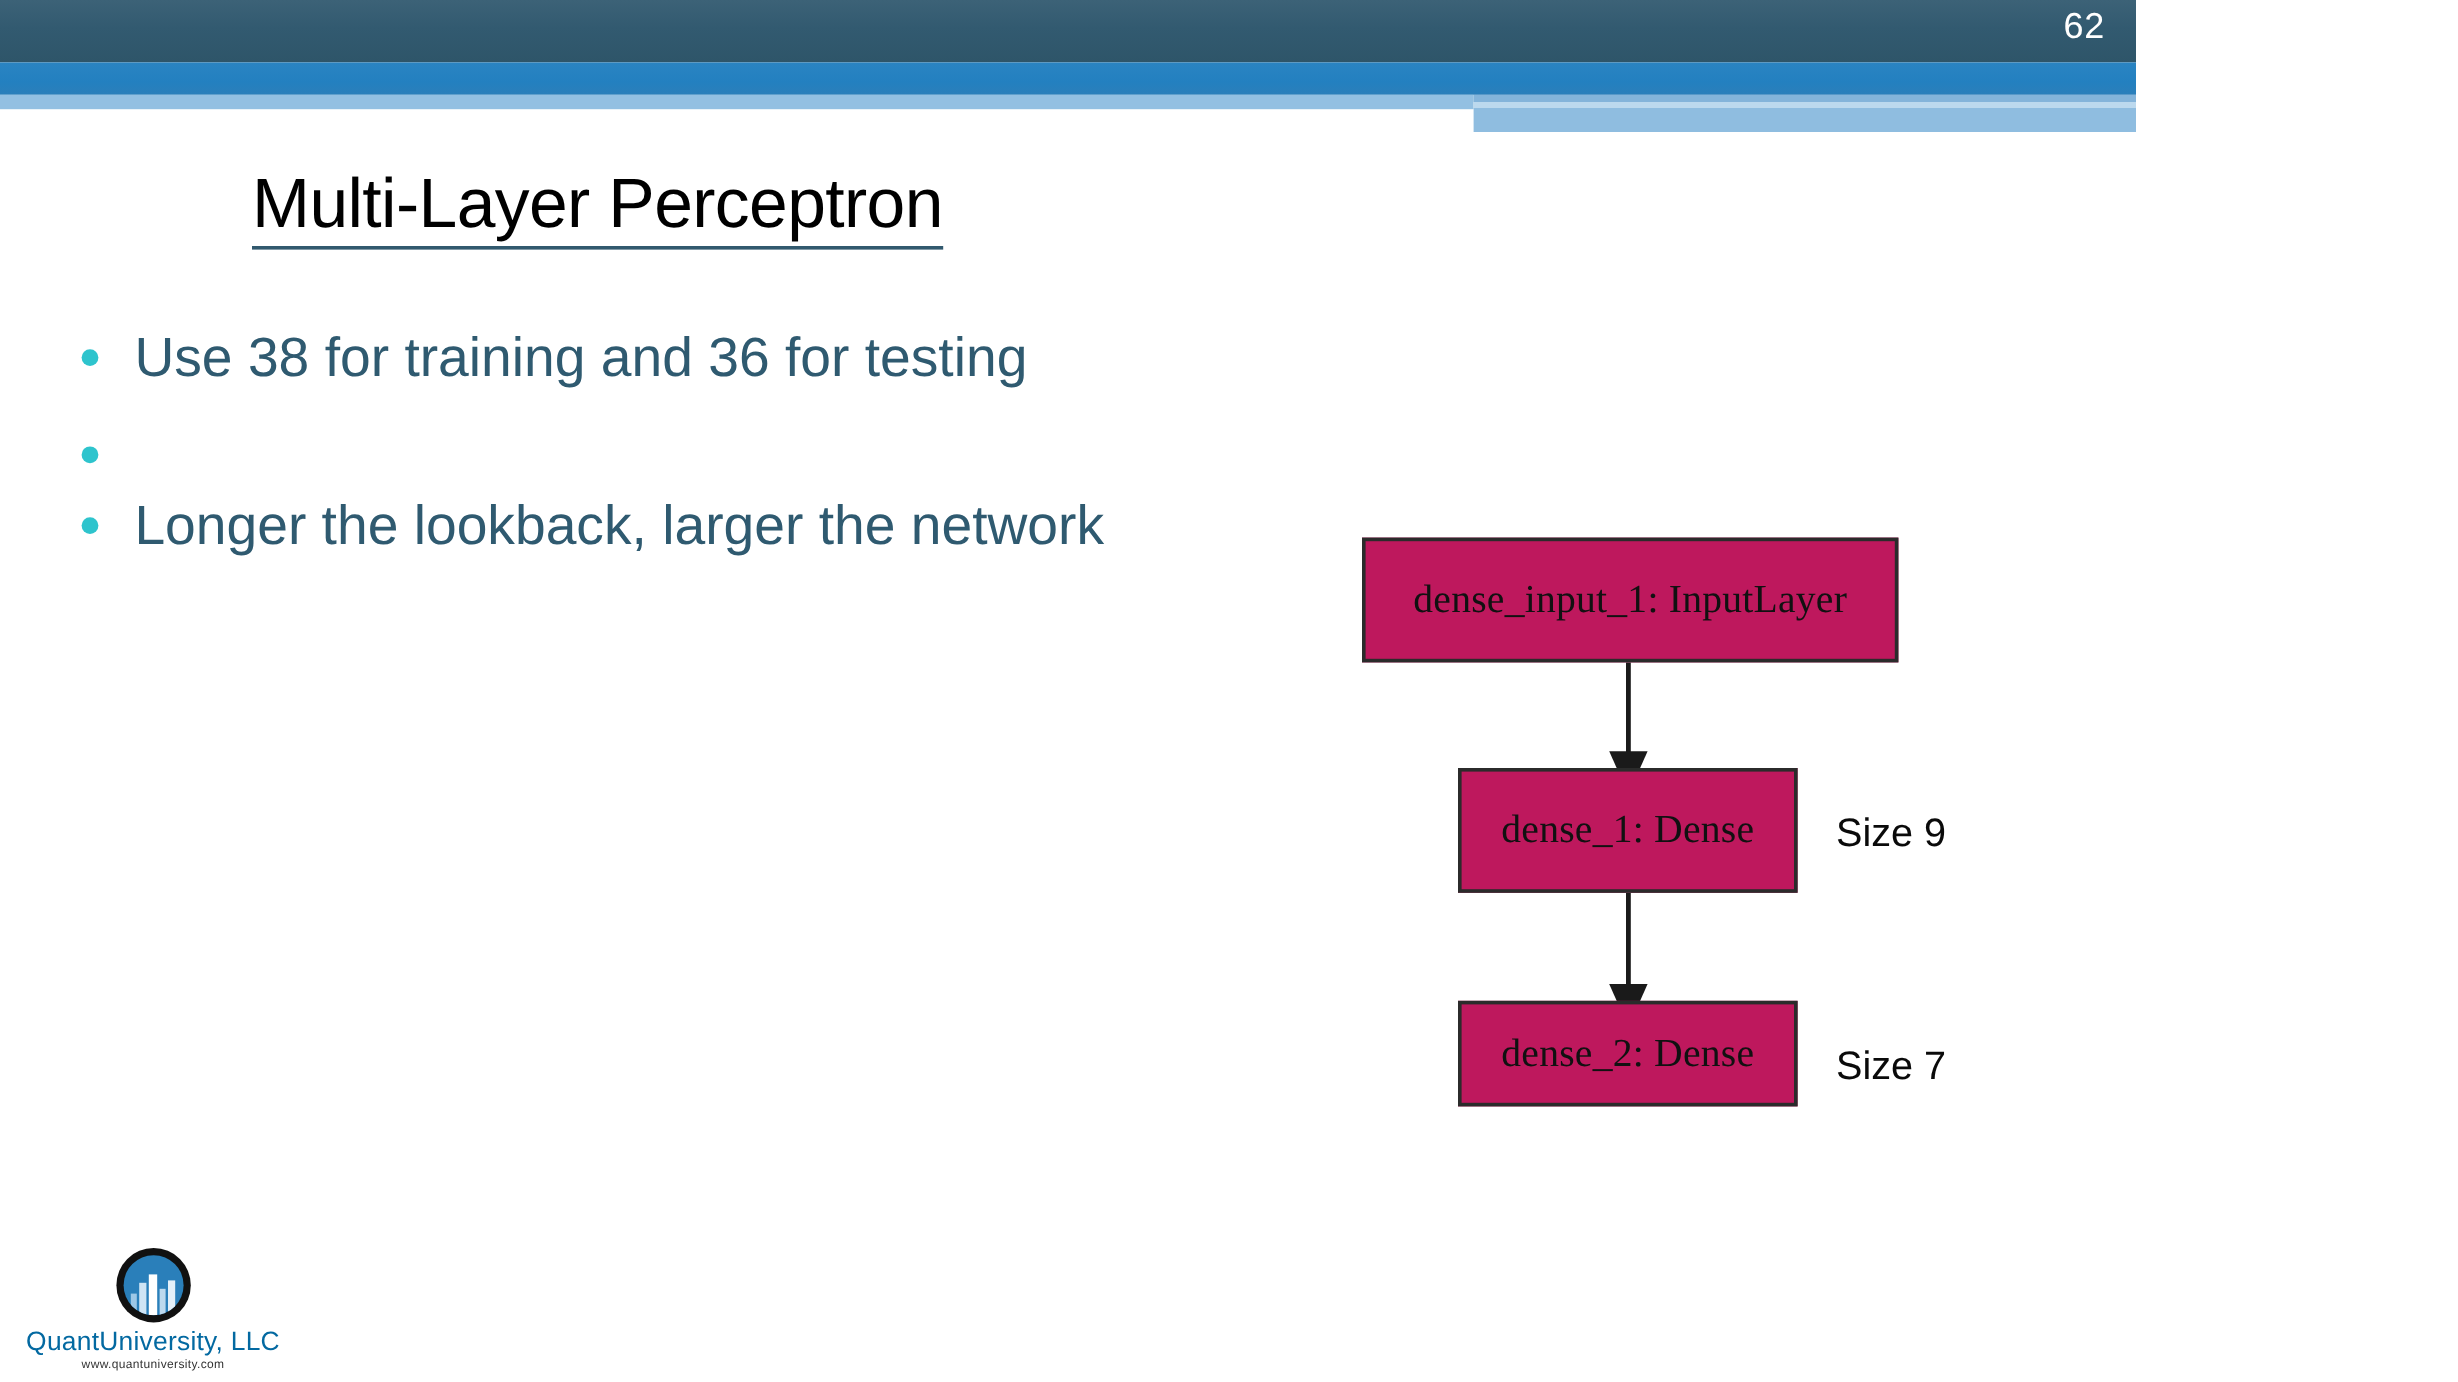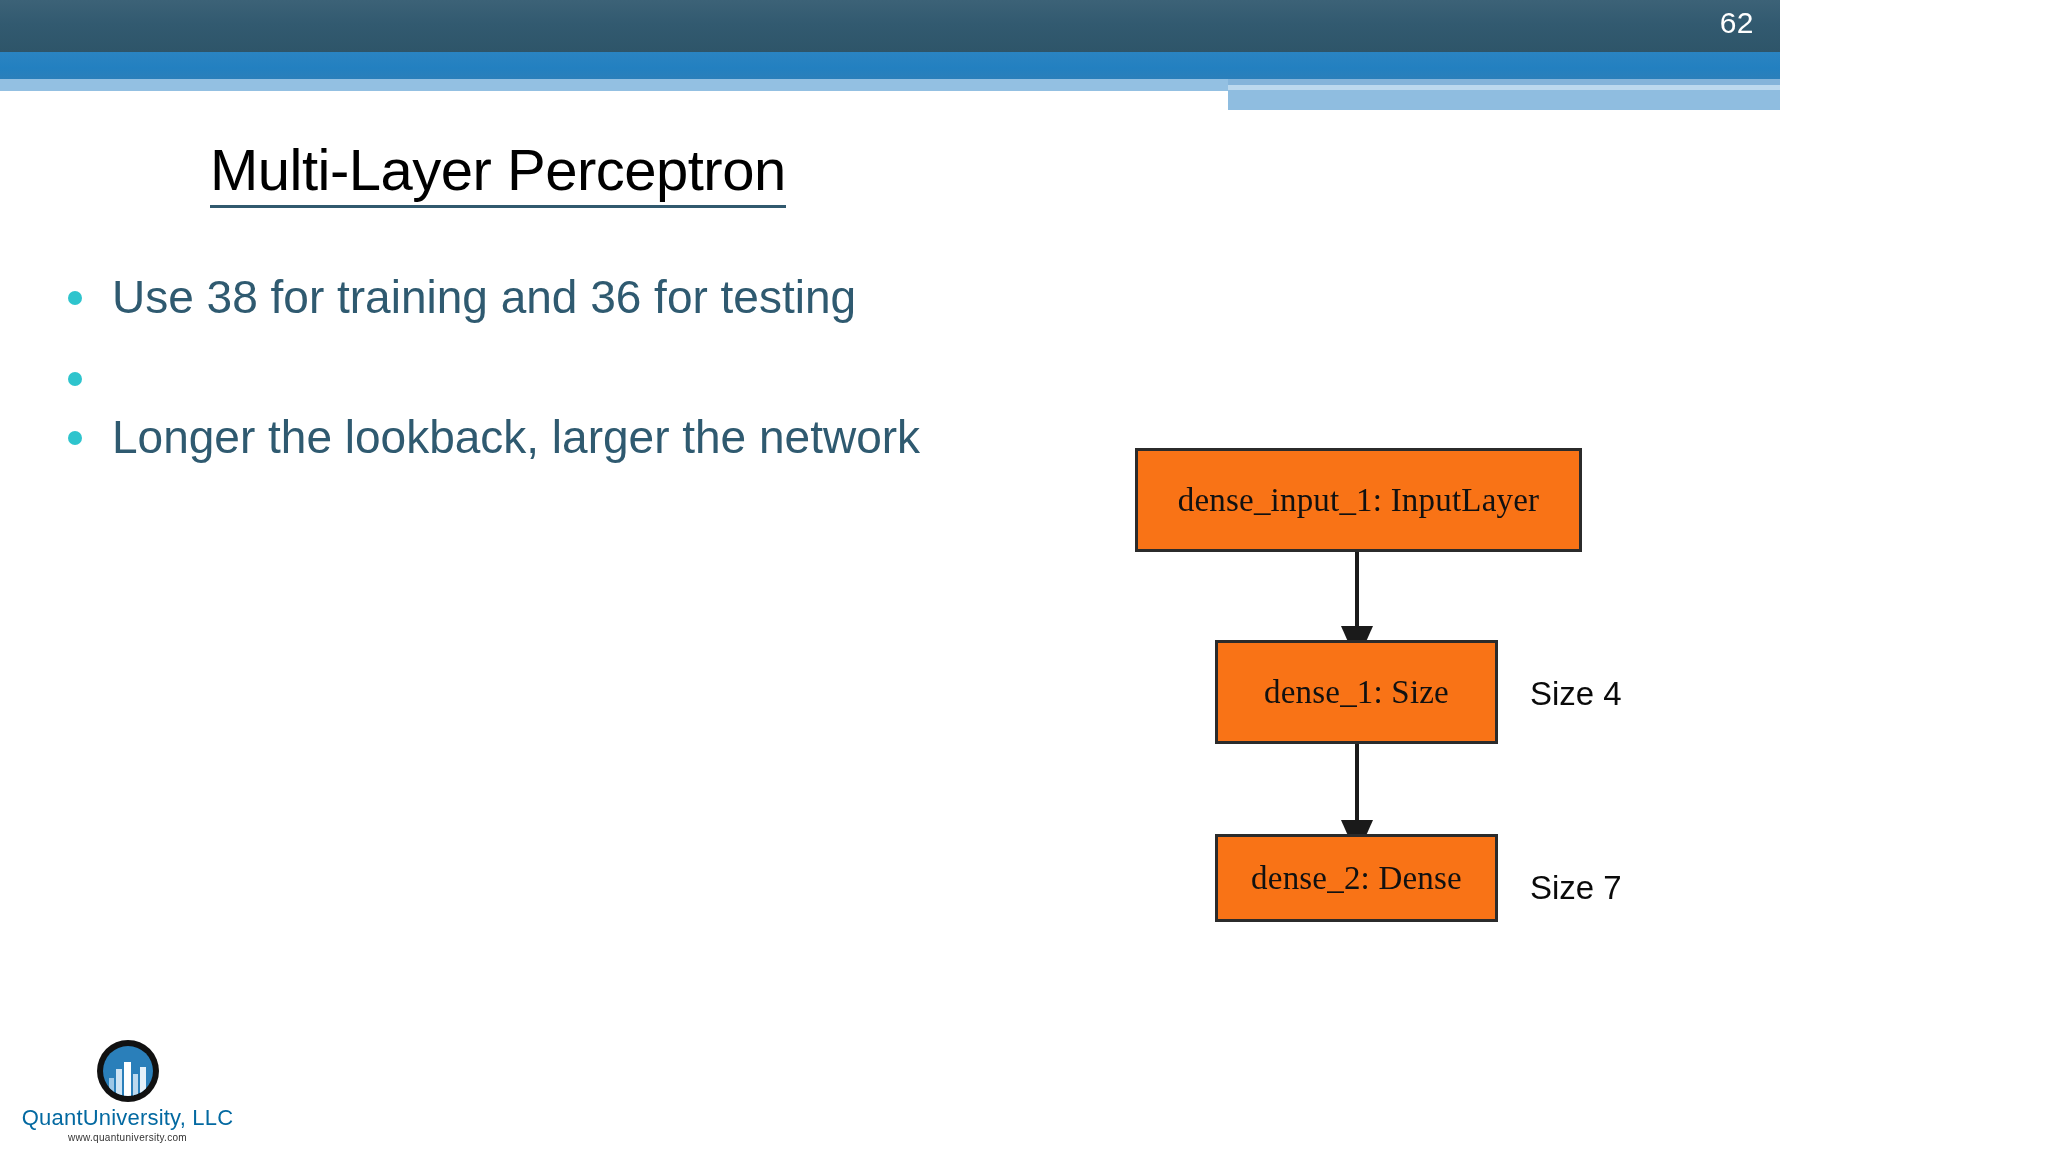--- a/index.html
+++ b/index.html
@@ -127,21 +127,21 @@
   #network-diagram {
     position: absolute;
     left: 1130px;
     top: 440px;
     width: 600px;
     height: 530px;
   }
   .node-box {
     position: absolute;
     border: 3px solid #2b2b2b;
-    background: #f97316;
+    background: #be185d;
     box-sizing: border-box;
     display: flex;
     align-items: center;
     justify-content: center;
     font-family: "Liberation Serif", serif;
     font-size: 33px;
     color: #111111;
     letter-spacing: 0.2px;
   }
   #node-input  { left: 5px;  top: 8px;   width: 447px; height: 104px; }
@@ -265,27 +265,27 @@
       </marker>
     </defs>
     <line x1="227" y1="112" x2="227" y2="190" stroke="#1a1a1a" stroke-width="4" marker-end="url(#arrowhead)"></line>
     <line x1="227" y1="304" x2="227" y2="384" stroke="#1a1a1a" stroke-width="4" marker-end="url(#arrowhead)"></line>
   </svg>
 
   <div class="node-box" id="node-input">
     <span>dense_input_1: InputLayer</span>
   </div>
   <div class="node-box" id="node-dense1">
-    <span>dense_1: Size</span>
+    <span>dense_1: Dense</span>
   </div>
   <div class="node-box" id="node-dense2">
     <span>dense_2: Dense</span>
   </div>
 
-  <div class="size-label" id="size-label-1">Size 4</div>
+  <div class="size-label" id="size-label-1">Size 9</div>
   <div class="size-label" id="size-label-2">Size 7</div>
 </div>
 
 <div id="footer-logo">
   <div id="logo-mark">
     <div id="logo-inner">
       <span class="tower t1"></span>
       <span class="tower t2"></span>
       <span class="tower t3"></span>
       <span class="tower t4"></span>

